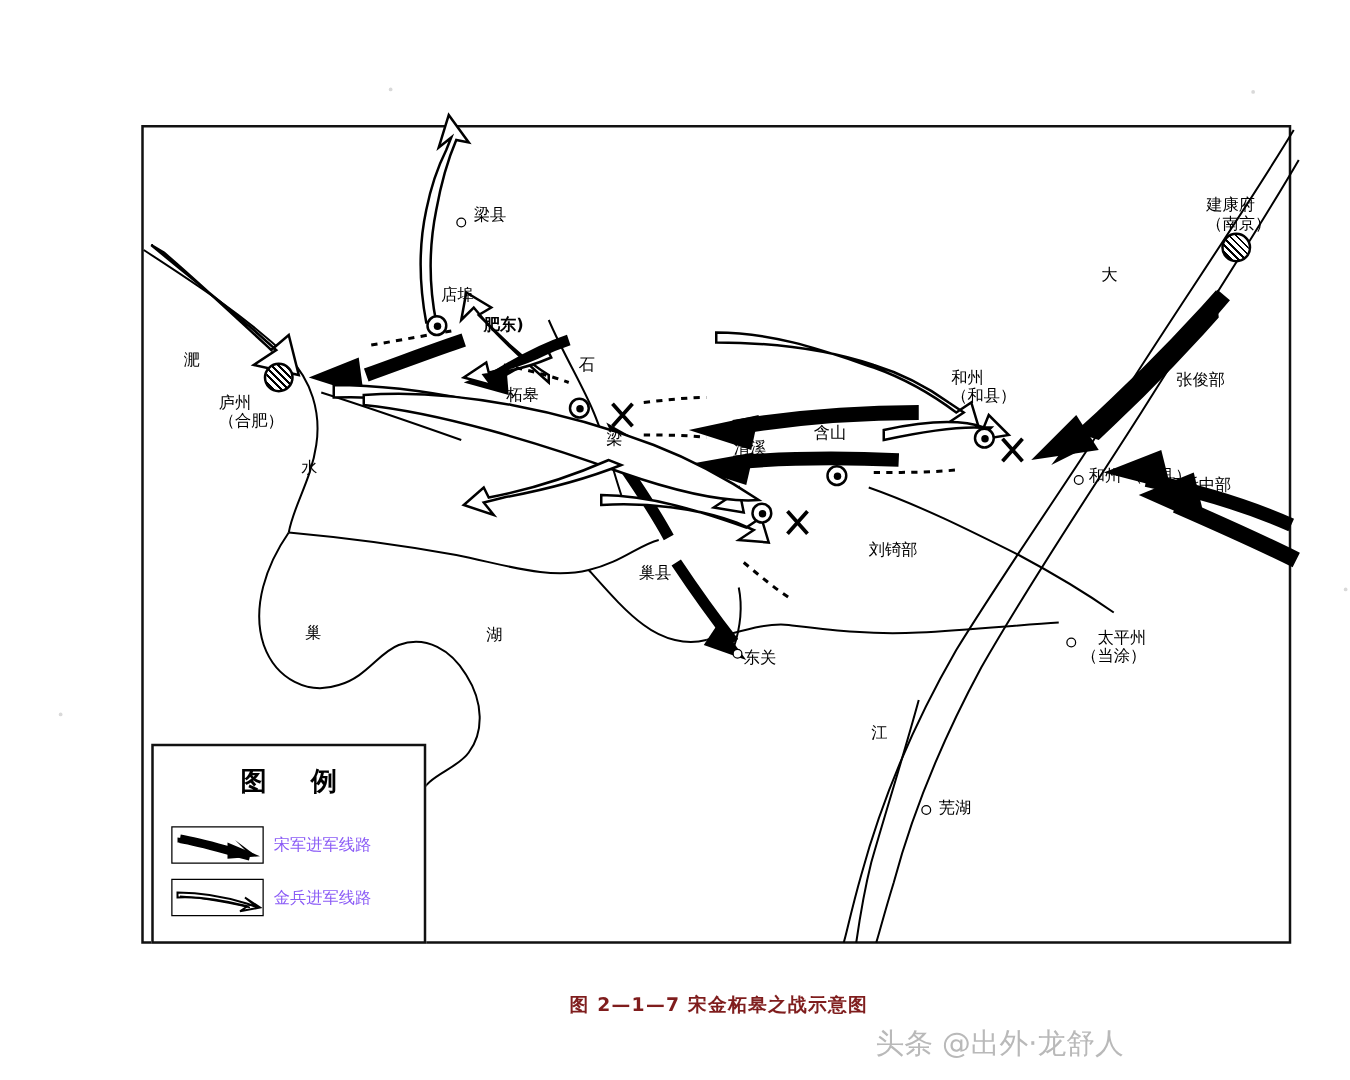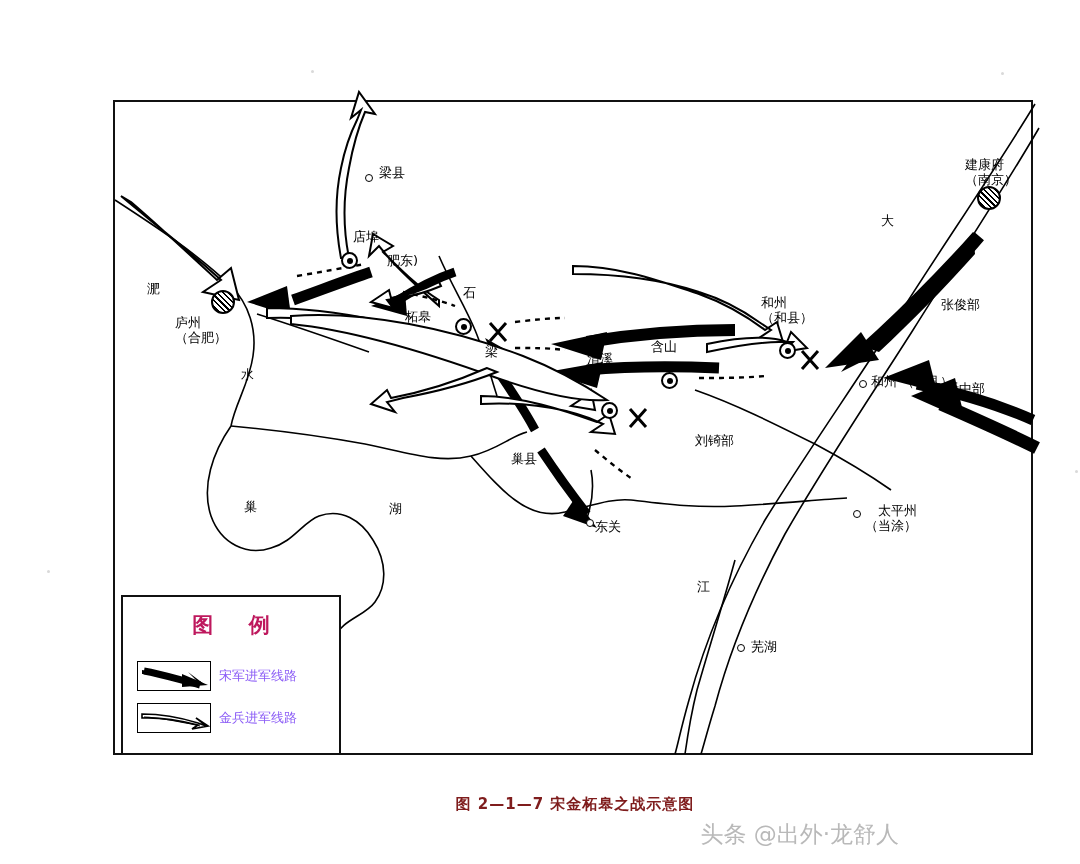--- a/index.html
+++ b/index.html
@@ -77,21 +77,21 @@
   .legend-title {
     position: absolute;
     left: 0; top: 14px;
     width: 100%;
     text-align: center;
     font-family: "DejaVu Sans", sans-serif;
     font-size: 21px;
     font-weight: bold;
     letter-spacing: 14px;
     text-indent: 14px;
-    color: #be185d;
+    color: #000000;
   }
   .legend-row {
     position: absolute;
     left: 14px;
     width: 196px;
     height: 34px;
     display: flex;
     align-items: center;
     gap: 8px;
   }
@@ -263,21 +263,21 @@
   <div class="city-dot ring" style="left:744px;top:342px;"></div>
   <div class="city-dot" style="left:824px;top:380px;"></div>
   <div class="city-dot hatched" style="left:942px;top:186px;"></div>
   <div class="city-dot ring" style="left:566px;top:402px;"></div>
   <div class="city-dot" style="left:551px;top:519px;"></div>
   <div class="city-dot" style="left:818px;top:510px;"></div>
   <div class="city-dot" style="left:702px;top:644px;"></div>
 
   <div class="label" style="left:344px;top:166px;">梁县</div>
   <div class="label" style="left:318px;top:230px;">店埠</div>
-  <div class="label" style="left:352px;top:254px;">肥东)</div>
+  <div class="label" style="left:352px;top:254px;font-weight:bold;">肥东)</div>
   <div class="label" style="left:140px;top:316px;white-space:pre;">庐州
 （合肥）</div>
   <div class="label" style="left:370px;top:310px;">柘皋</div>
   <div class="label" style="left:552px;top:352px;text-align:center;">清溪</div>
   <div class="label" style="left:616px;top:340px;">含山</div>
   <div class="label" style="left:726px;top:296px;white-space:pre;">和州
 （和县）</div>
   <div class="label" style="left:836px;top:375px;">和州
 （和县）</div>
   <div class="label" style="left:930px;top:158px;white-space:pre;">建康府

